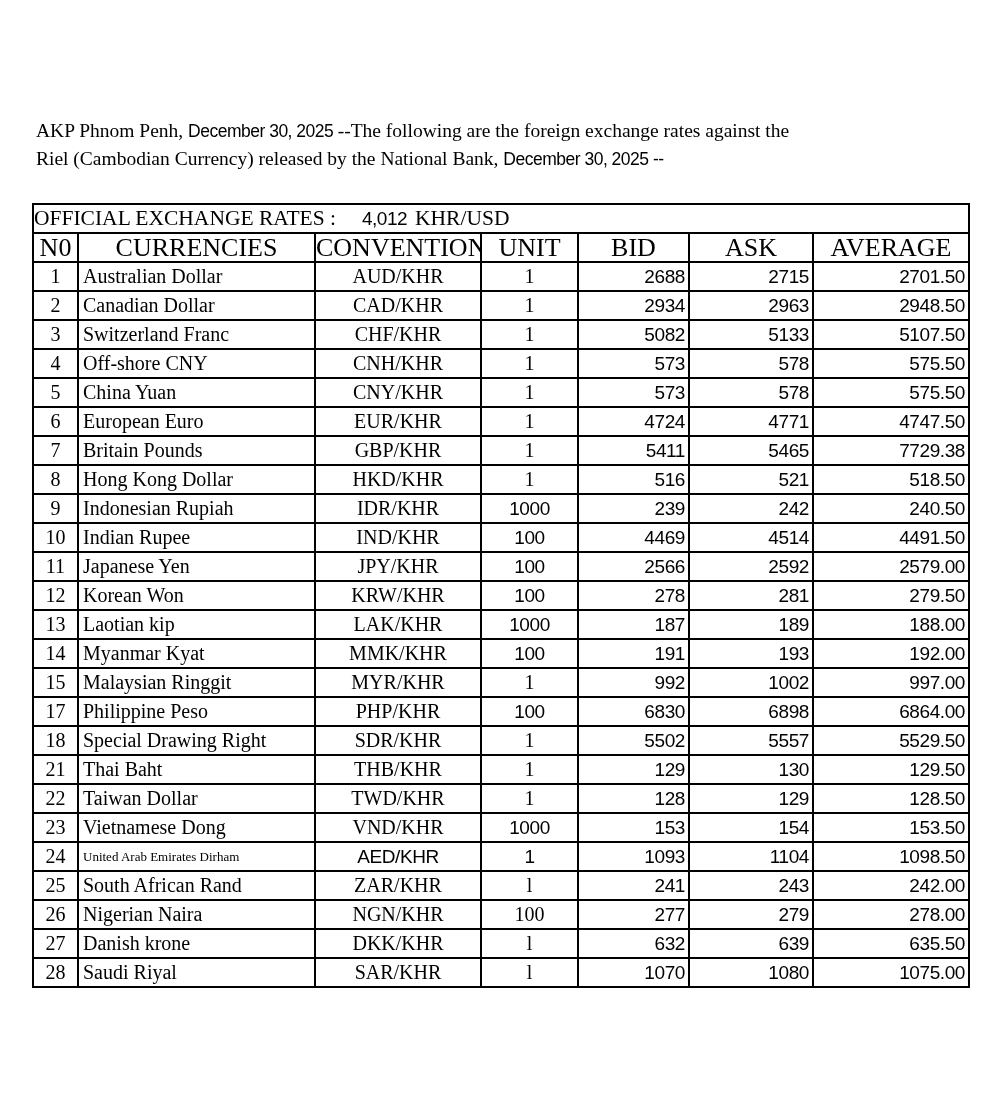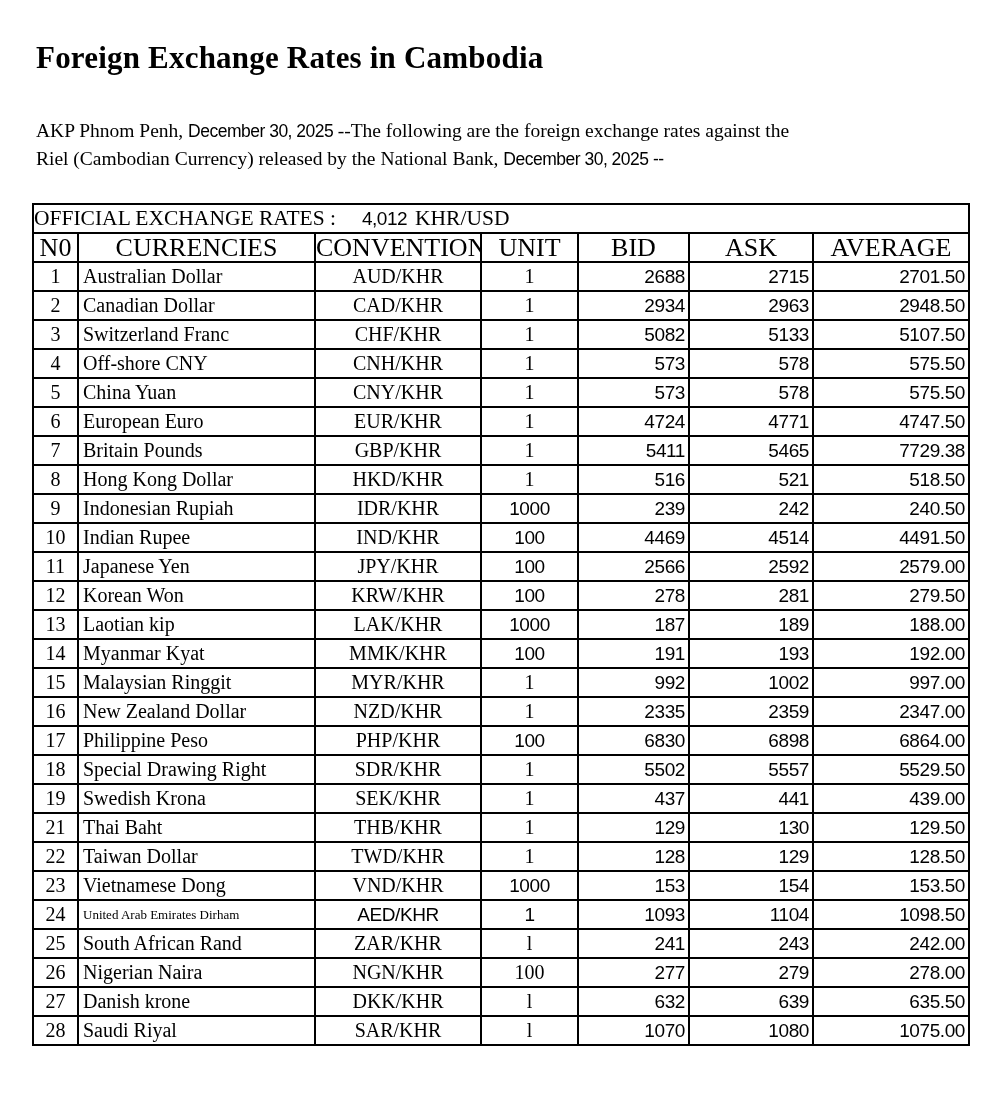--- a/index.html
+++ b/index.html
@@ -50,21 +50,20 @@
   .f-sans {
     font-family:"Liberation Sans", sans-serif !important;
     font-size:19px !important; letter-spacing:-0.4px;
   }
 </style>
 </head>
 <body>
 
 <div class="page">
 
-  <h1 class="page-title">Foreign Exchange Rates in Cambodia</h1>
 
   <p class="intro"><span>AKP Phnom Penh, </span><span class="sans-txt">December 30, 2025 </span><span>--The following are the foreign exchange rates against the</span><br><span>Riel (Cambodian Currency) released by the National Bank, </span><span class="sans-txt">December 30, 2025 --</span></p>
 
   <table class="rates">
     <colgroup>
       <col style="width:45px">
         <col style="width:237px">
         <col style="width:166px">
       <col style="width:97px">
         <col style="width:111px">
@@ -215,54 +214,36 @@
         <tr>
           <td class="cell-no">15</td>
           <td class="cell-currency">Malaysian Ringgit</td>
           <td class="cell-convention">MYR/KHR</td>
           <td class="cell-unit">1</td>
           <td class="num">992</td>
           <td class="num">1002</td>
           <td class="num">997.00</td>
         </tr>
         <tr>
-          <td class="cell-no">16</td>
-          <td class="cell-currency">New Zealand Dollar</td>
-          <td class="cell-convention">NZD/KHR</td>
-          <td class="cell-unit">1</td>
-          <td class="num">2335</td>
-          <td class="num">2359</td>
-          <td class="num">2347.00</td>
-        </tr>
-        <tr>
           <td class="cell-no">17</td>
           <td class="cell-currency">Philippine Peso</td>
           <td class="cell-convention">PHP/KHR</td>
           <td class="cell-unit f-sans">100</td>
           <td class="num">6830</td>
           <td class="num">6898</td>
           <td class="num">6864.00</td>
         </tr>
         <tr>
           <td class="cell-no">18</td>
           <td class="cell-currency">Special Drawing Right</td>
           <td class="cell-convention">SDR/KHR</td>
           <td class="cell-unit">1</td>
           <td class="num">5502</td>
           <td class="num">5557</td>
           <td class="num">5529.50</td>
-        </tr>
-        <tr>
-          <td class="cell-no">19</td>
-          <td class="cell-currency">Swedish Krona</td>
-          <td class="cell-convention">SEK/KHR</td>
-          <td class="cell-unit">1</td>
-          <td class="num">437</td>
-          <td class="num">441</td>
-          <td class="num">439.00</td>
         </tr>
         <tr>
           <td class="cell-no">21</td>
           <td class="cell-currency">Thai Baht</td>
           <td class="cell-convention">THB/KHR</td>
           <td class="cell-unit">1</td>
           <td class="num">129</td>
           <td class="num">130</td>
           <td class="num">129.50</td>
         </tr>

